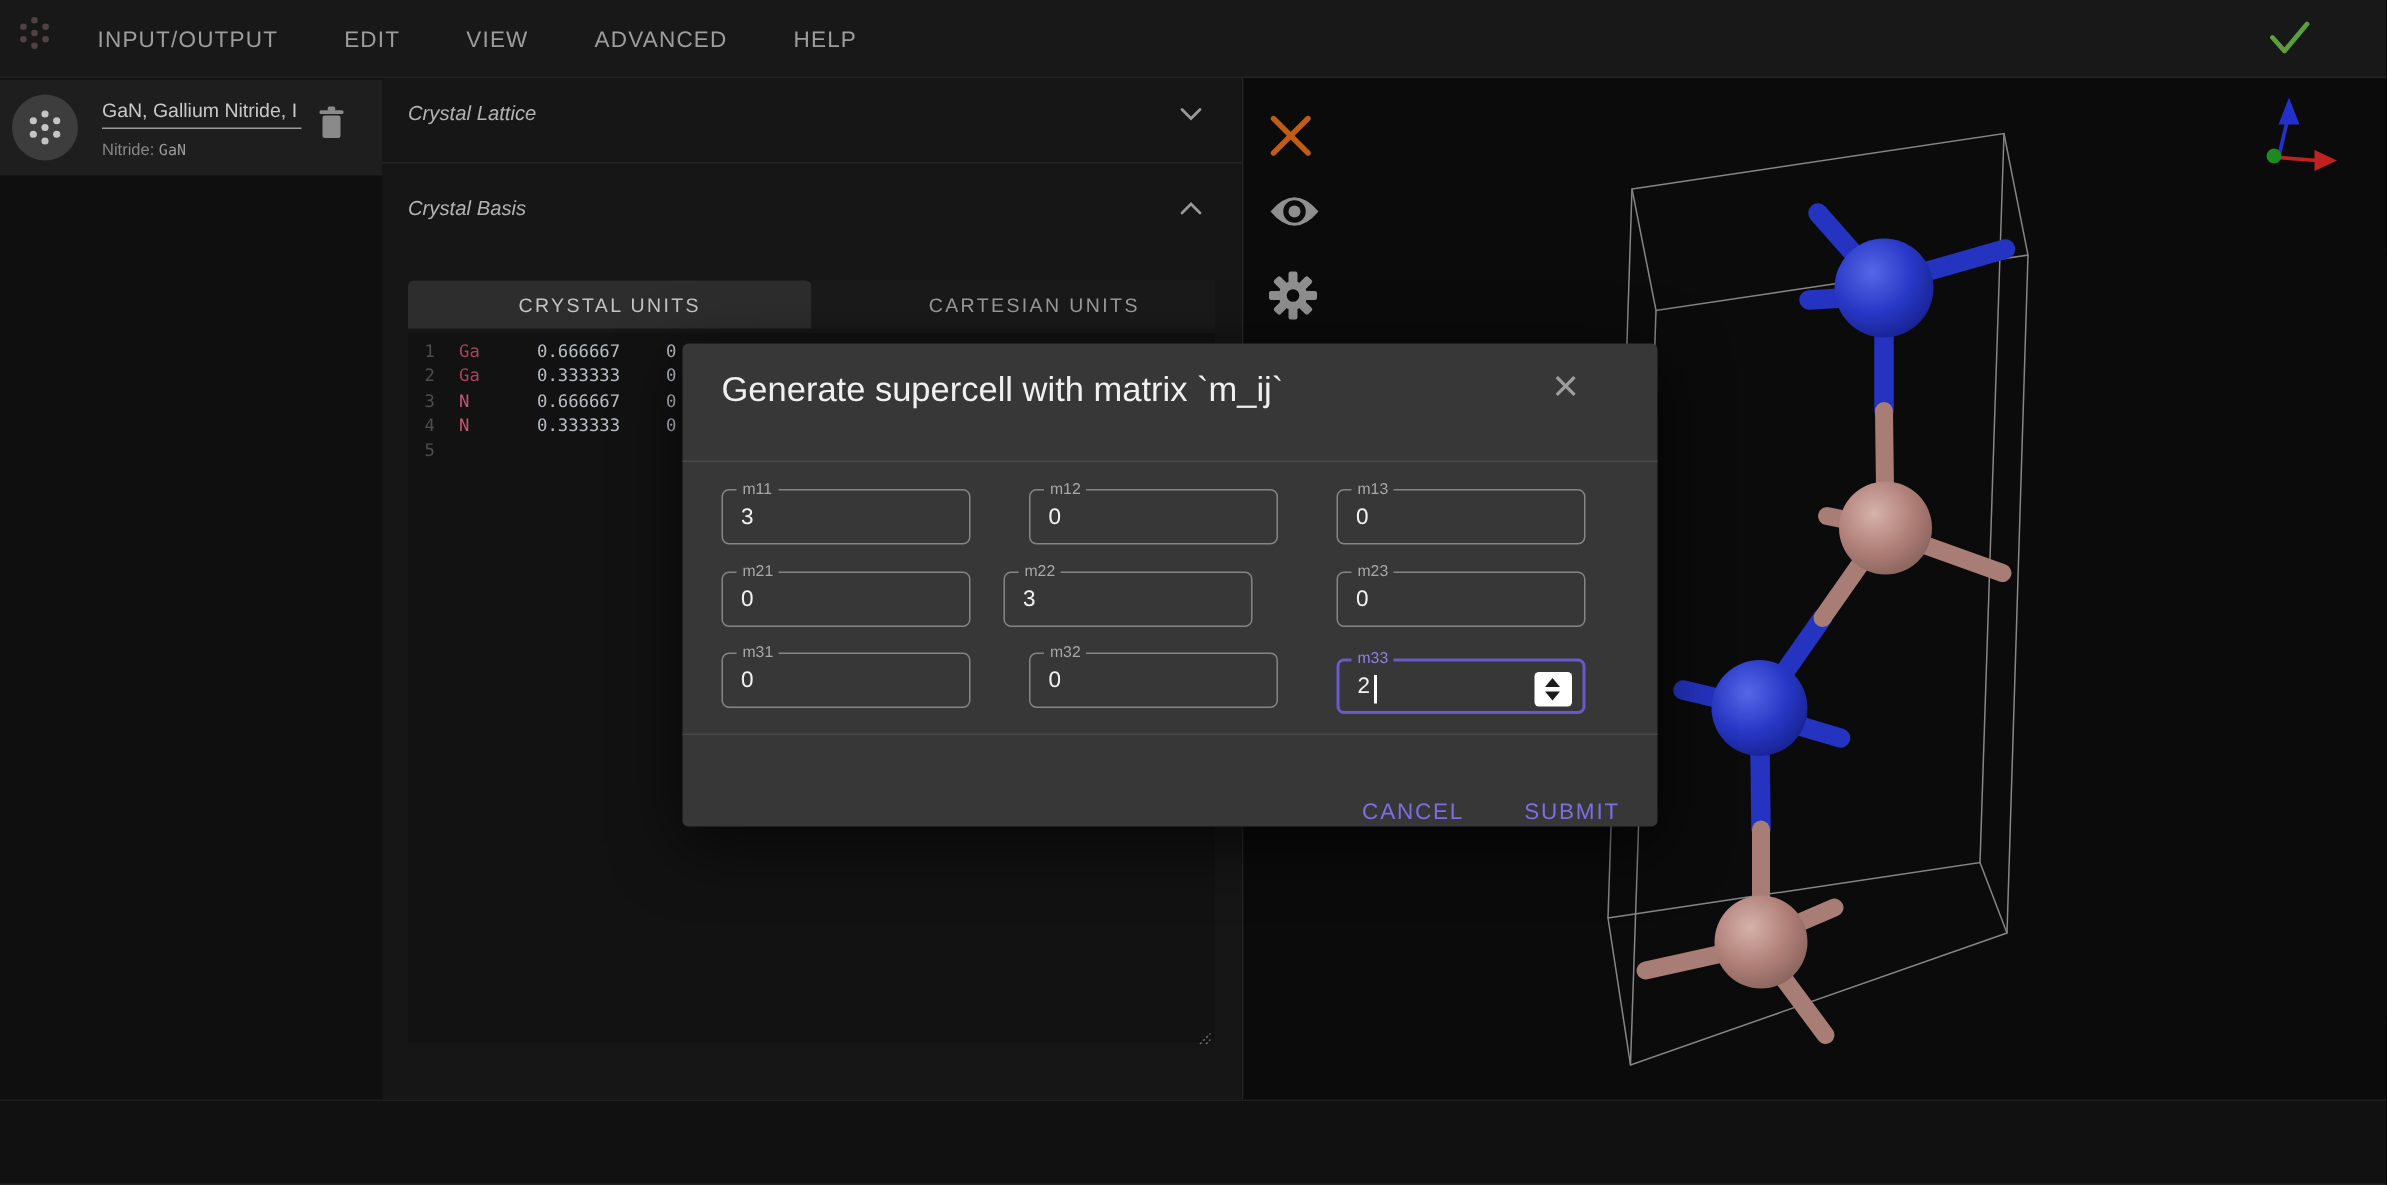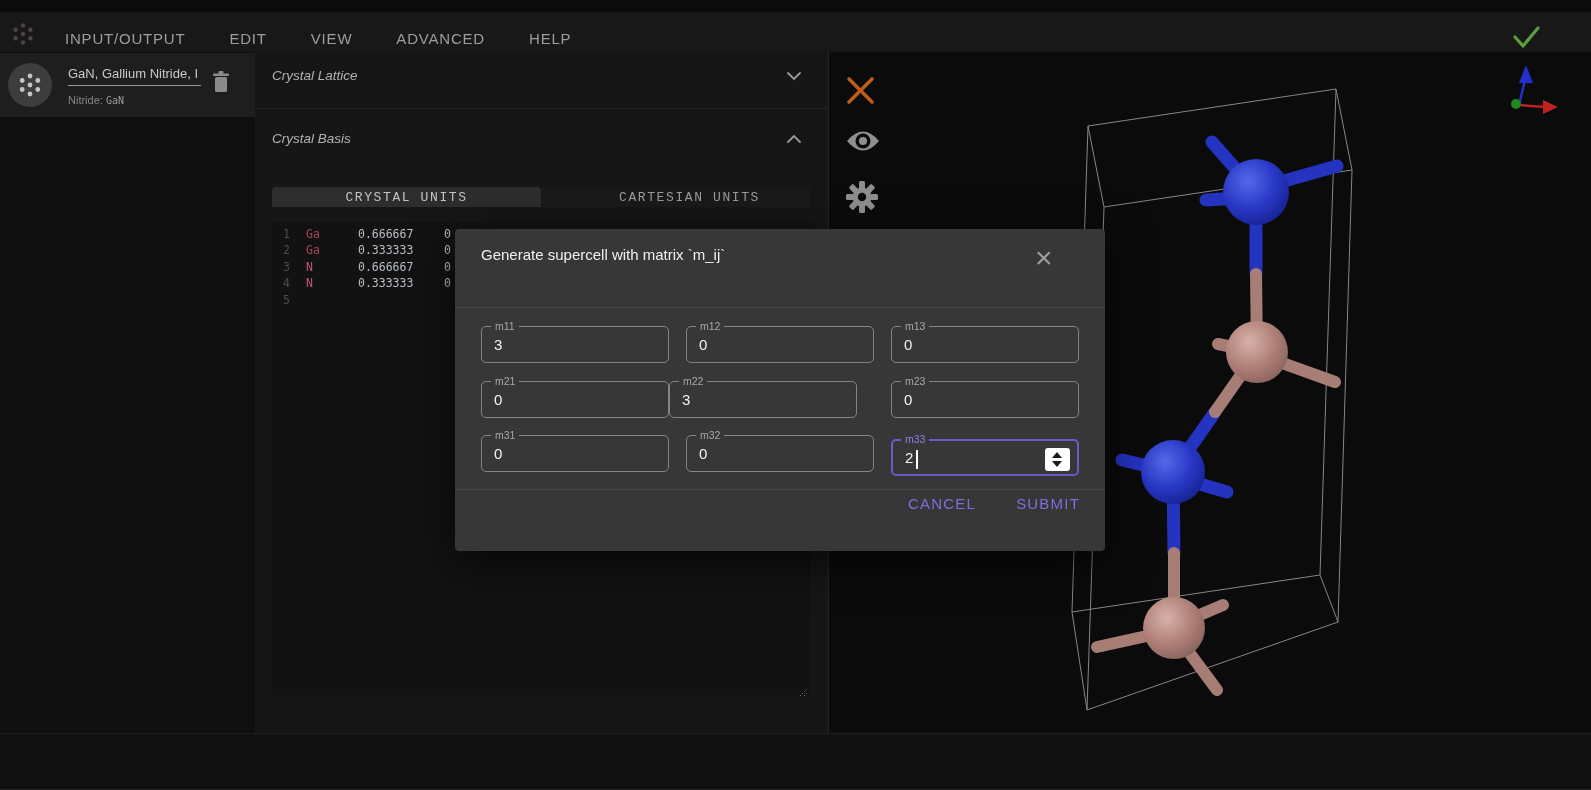--- a/index.html
+++ b/index.html
@@ -1,21 +1,21 @@
 <!DOCTYPE html>
 <html><head>
 <meta charset="utf-8">
 <style>
   * { margin:0; padding:0; box-sizing:border-box; }
   html,body { background:#000; }
   body { font-family:"Liberation Sans", sans-serif; }
   .stage { position:relative; width:1591px; height:790px; overflow:hidden; background:#0b0b0b; }
 
   
-  .menubar { position:absolute; left:0; top:12px; width:1591px; height:52px; background:#181818; border-bottom:1px solid #232323; }
+  .menubar { position:absolute; left:0; top:0; width:1591px; height:52px; background:#181818; border-bottom:1px solid #232323; }
   .menu-items { position:absolute; left:65px; top:0; height:52px; display:flex; align-items:center; gap:44px; }
   .menu-item { color:#9d9d9d; font-size:15px; letter-spacing:0.8px; cursor:default; }
   .logo { position:absolute; left:8px; top:7px; }
   .check-btn { position:absolute; right:48px; top:8px; }
 
   
   .sidebar { position:absolute; left:0; top:52px; width:293px; height:681px; background:#0f0f0f; border-right:1px solid #262626; }
   .mat-item { position:absolute; left:0; top:1px; width:255px; height:64px; background:#1e1e1e; }
   .avatar { position:absolute; left:8px; top:10px; width:44px; height:44px; border-radius:50%; background:#3d3d3d; }
   .mat-title { position:absolute; left:68px; top:13px; width:133px; color:#c9c9c9; font-size:13px; white-space:nowrap; overflow:hidden; border-bottom:1px solid #9a9a9a; padding-bottom:4px; }
@@ -23,21 +23,21 @@
   .mat-formula .mono { font-family:"DejaVu Sans Mono", monospace; font-size:10px; color:#9b9b9b; }
   .trash { position:absolute; right:25px; top:17px; }
 
   
   .center { position:absolute; left:255px; top:52px; width:574px; height:681px; background:#161616; border-right:1px solid #262626; }
   .section-label { position:absolute; left:17px; color:#b3b3b3; font-size:13.5px;font-style:italic; }
   .sec-divider { position:absolute; left:0; width:574px; border-top:1px solid #242424; }
   .chev { position:absolute; left:531px; }
 
   .tabbar { position:absolute; left:17px; top:135px; width:538px; height:35px; display:flex; }
-  .tab { width:269px; height:20px; display:flex; align-items:center; justify-content:center; font-size:13px; letter-spacing:1.6px;font-family:Liberation Mono, monospace; }
+  .tab { width:269px; height:32px; display:flex; align-items:center; justify-content:center; font-size:13px; letter-spacing:1.6px; }
   .tab.active { background:#2d2d2d; color:#c4c4c4; border-radius:4px 4px 0 0; }
   .tab.inactive { background:#1a1a1a; color:#9b9b9b;padding-left:28px; }
 
   .editor { position:absolute; left:17px; top:170px; width:538px; height:473px; background:#121212; font-family:"DejaVu Sans Mono", monospace; font-size:11.5px; }
   .erow { position:relative; height:16.4px; }
   .erow:first-child { margin-top:5px; }
   .ln { position:absolute; left:4px; width:14px; text-align:right; color:#4d4d4d; }
   .el { position:absolute; left:34px; }
   .el-ga { color:#a8435c; }
   .el-n  { color:#c25571; }
@@ -47,37 +47,37 @@
 
   
   .viewer { position:absolute; left:829px; top:52px; width:762px; height:681px; background:#0b0b0b; }
   .viewer-icon { position:absolute; left:16px; }
 
   
   .bottomstrip { position:absolute; left:0; top:733px; width:1591px; height:57px; background:#111; border-top:1px solid #1f1f1f; border-bottom:1px solid #222; }
 
   
   .modal { position:absolute; left:455px; top:229px; width:650px; height:322px; background:#373737; border-radius:4px; box-shadow:0 12px 45px rgba(0,0,0,.65); z-index:10; }
-  .modal-title { position:absolute; left:26px; top:17px; color:#f0f0f0; font-size:15px; }
+  .modal-title { position:absolute; left:26px; top:17px; color:#f0f0f0; font-size:23px; }
   .modal-close { position:absolute; left:580px; top:14px; color:#9e9e9e; font-size:30px; line-height:30px; cursor:default; }
   .modal-hdiv { position:absolute; left:0; top:78px; width:650px; border-top:1px solid #484848; }
   .modal-fdiv { position:absolute; left:0; top:260px; width:650px; border-top:1px solid #484848; }
 
-  .mfield { position:absolute; width:188px; height:37px; border:1px solid #858585; border-radius:5px; }
+  .mfield { position:absolute; width:166px; height:37px; border:1px solid #858585; border-radius:5px; }
   .mlabel { position:absolute; top:-7px; left:9px; background:#373737; padding:0 4px; font-size:10.5px; color:#a8a8a8; }
   .mfield input { width:100%; height:100%; background:transparent; border:none; outline:none; color:#f2f2f2; font-size:15px; padding:0 12px; font-family:"Liberation Sans", sans-serif; }
   .mfield.focused { border:2px solid #685bc7; }
   .mfield.focused .mlabel { color:#8d80e8; top:-8px; left:8px; }
   .caret { position:absolute; left:23px; top:9px; width:1.5px; height:19px; background:#fff; }
   .spinner { position:absolute; right:7px; top:7px; width:25px; height:23px; background:#fff; border-radius:3px; }
   .spin-up { position:absolute; left:7px; top:4px; width:0; height:0; border-left:5.5px solid transparent; border-right:5.5px solid transparent; border-bottom:6px solid #1a1a1a; }
   .spin-dn { position:absolute; left:7px; bottom:4px; width:0; height:0; border-left:5.5px solid transparent; border-right:5.5px solid transparent; border-top:6px solid #1a1a1a; }
 
   .modal-actions { position:absolute; right:25px; top:266px; display:flex; gap:40px; }
-  .dlg-btn { color:#7d6ee0; font-size:15px; font-weight:500; letter-spacing:1.2px; background:none; border:none; cursor:default; font-family:"Liberation Sans", sans-serif; }
+  .dlg-btn { color:#7d6ee0; font-size:15px; font-weight:500; letter-spacing:1.2px; background:none; border:none; cursor:default; font-family:"Liberation Sans", sans-serif;margin-top:38px; }
 </style>
 </head>
 <body>
 
 <div class="stage">
 
   <div class="menubar">
     <svg class="logo" width="30" height="30">
       <g fill="#4e4242">
         <circle cx="15" cy="15" r="2.2"></circle>

